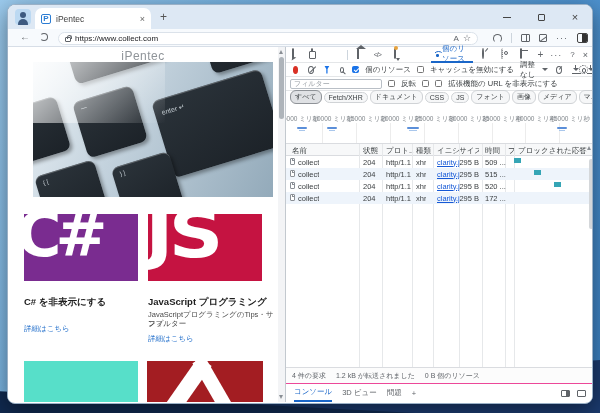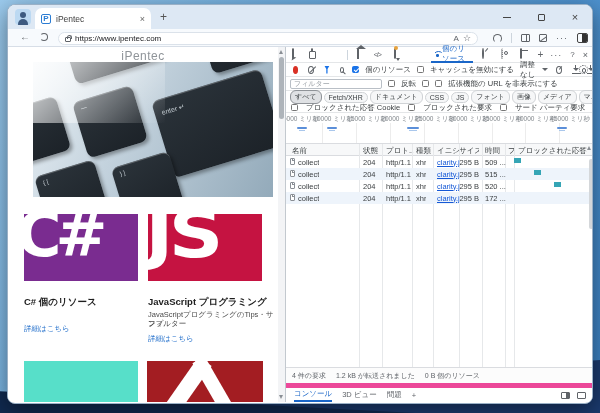--- a/index.html
+++ b/index.html
@@ -159,21 +159,21 @@
   .doc-i::after { content:""; position:absolute; right:-1px; top:-1px; width:2.5px; height:2.5px; background:#fff; border-left:1px solid #8a8f95; border-bottom:1px solid #8a8f95; }
   .c-name { left:12px; } .c-st { left:77px; } .c-pr { left:100px; width:28px; } .c-ty { left:130px; }
   .c-in { left:151px; width:23px; color:#1558d6; text-decoration:underline; } .c-sz { left:173px; width:20px; text-align:right; }
   .c-tm { left:199px; width:40px; } .c-f { left:222px; width:7px; } .c-wf { left:232px; }
   .wfbar { position:absolute; top:3px; width:7px; height:5px; background:#35a5b5; }
   .wfbar::before { content:""; position:absolute; left:-3px; top:1px; width:3px; height:3px; background:#e8a33d; }
   .sortup { position:absolute; right:3px; top:4px; width:0; height:0; border-left:2.5px solid transparent; border-right:2.5px solid transparent; border-bottom:4px solid #8a8f95; }
   .dtscroll { position:absolute; right:1px; top:112px; width:4px; height:70px; background:#d4d7da; border-radius:2px; }
 
   .summary { position:absolute; left:0; top:320px; width:100%; height:16px; border-top:1px solid #dadce0; display:flex; align-items:center; gap:10px; padding-left:6px; color:#5f6368; font-size:7px; background:#fcfcfc; }
-  .drawer { position:absolute; left:0; top:336px; width:100%; height:19px; border-top:5px solid #ec4899; display:flex; align-items:center; gap:10px; padding-left:8px; }
+  .drawer { position:absolute; left:0; top:336px; width:100%; height:19px; border-top:1px solid #ec4899; display:flex; align-items:center; gap:10px; padding-left:8px; }
   .dtab { font-size:7.5px; color:#5f6368; height:100%; display:flex; align-items:center; }
   .dtab.sel { color:#1a66c8; border-bottom:2px solid #1a66c8; }
   .drawer-right { margin-left:auto; display:flex; gap:7px; padding-right:8px; }
   .dock-i { width:9px; height:7px; border:1px solid #5f6368; border-radius:1px; position:relative; }
   .dock-i::after { content:""; position:absolute; right:0; top:0; width:3px; height:5px; background:#5f6368; }
   .exp-i { width:9px; height:7px; border:1px solid #5f6368; border-radius:1px; }
 </style>
 </head>
 <body>
 
@@ -202,21 +202,21 @@
       </div>
   </div>
 
   <div class="navbar">
     <span class="navicon back">←</span>
     <span class="navicon reload">
         <i></i>
       </span>
     <div class="urlpill">
       <span class="lock"></span>
-      <span class="url">https://www.ipentec.com</span>
+      <span class="url">https://www.collect.com</span>
       <span class="pillicon">A</span>
       <span class="star">☆</span>
     </div>
     <div class="tb-right">
       <span class="circle-i"></span>
       <span class="vdiv"></span>
       <span class="split-i"></span>
       <span class="coll-i"></span>
       <span class="dots">···</span>
       <span class="prof-i"></span>
@@ -243,21 +243,21 @@
       <div class="fade"></div>
     </div>
 
     <div class="tile t-cs">
       <span class="logo">C#</span>
     </div>
     <div class="tile t-js">
       <span class="logo">JS</span>
     </div>
 
-    <div class="tiletitle" style="left:16px;top:249px;">C# 個のリソース</div>
+    <div class="tiletitle" style="left:16px;top:249px;">C# を非表示にする</div>
     <div class="tilelink" style="left:16px;top:277px;">詳細はこちら</div>
 
     <div class="tiletitle" style="left:140px;top:249px;">JavaScript プログラミング</div>
     <div class="tiledesc" style="left:140px;top:263px;">JavaScriptプログラミングのTips・サンプ</div>
     <div class="tiledesc" style="left:140px;top:272px;">フィルター</div>
     <div class="tilelink" style="left:140px;top:287px;">詳細はこちら</div>
 
     <div class="pt pt-teal"></div>
     <div class="pt pt-red"></div>
   </div>
@@ -332,28 +332,20 @@
       <span class="chip">ドキュメント</span>
       <span class="chip">CSS</span>
       <span class="chip">JS</span>
       <span class="chip">フォント</span>
       <span class="chip">画像</span>
       <span class="chip">メディア</span>
       <span class="chip">マニフェスト</span>
 
     </div>
 
-    <div class="dtrow dt-blocked">
-      <span class="cb"></span>
-      <span class="lab">ブロックされた応答 Cookie</span>
-      <span class="cb"></span>
-      <span class="lab">ブロックされた要求</span>
-      <span class="cb"></span>
-      <span class="lab">サード パーティ要求</span>
-    </div>
 
     <div class="overview">
       <span class="tick" style="left:-25px;">5000 ミリ秒</span>
       <span class="tick" style="left:9px;">10000 ミリ秒</span>
       <span class="tick" style="left:43px;">15000 ミリ秒</span>
       <span class="tick" style="left:77px;">20000 ミリ秒</span>
       <span class="tick" style="left:111px;">25000 ミリ秒</span>
       <span class="tick" style="left:145px;">30000 ミリ秒</span>
       <span class="tick" style="left:178px;">35000 ミリ秒</span>
       <span class="tick" style="left:212px;">40000 ミリ秒</span>

